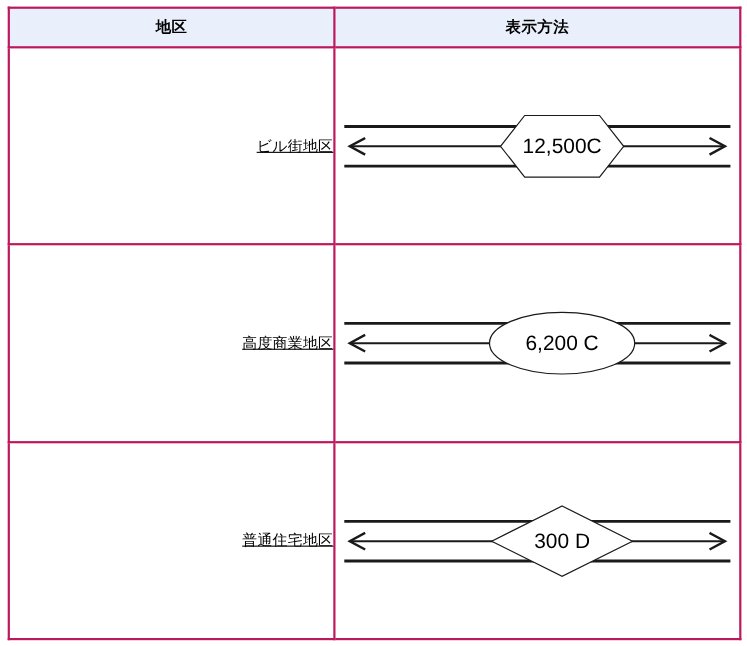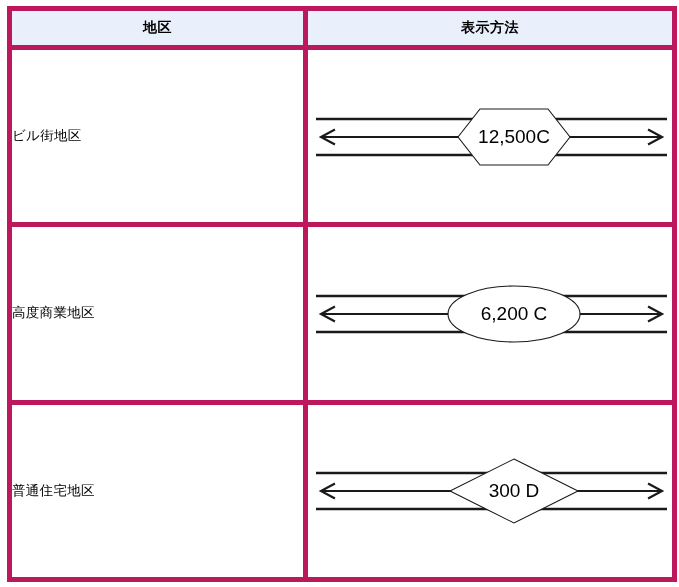--- a/index.html
+++ b/index.html
@@ -25,44 +25,45 @@
 
   table.road-table {
     border-collapse: collapse;
     table-layout: fixed;
     width: 665px;
     height: 576px;
   }
 
   table.road-table th,
   table.road-table td {
-    border: 5px solid #be185d;
+    border: 2px solid #be185d;
     padding: 0;
     vertical-align: middle;
   }
 
   col.col-district { width: 296px; }
   col.col-display  { width: 369px; }
 
   th.header-cell {
     background: #eaf0fb;
     height: 34px;
     text-align: center;
     font-weight: bold;
     font-size: 14px;
     letter-spacing: 0.5px;
   }
 
   td.district-cell {
     height: 77px;
-    text-align: left;
+    text-align: right;
     padding-left: 7px;
     font-size: 13.5px;
     font-weight: normal;
     letter-spacing: 0.3px;
+    text-decoration: underline;
   }
 
   td.display-cell {
     height: 77px;
     text-align: left;
     padding: 0;
   }
 
   .diagram {
     display: block;

